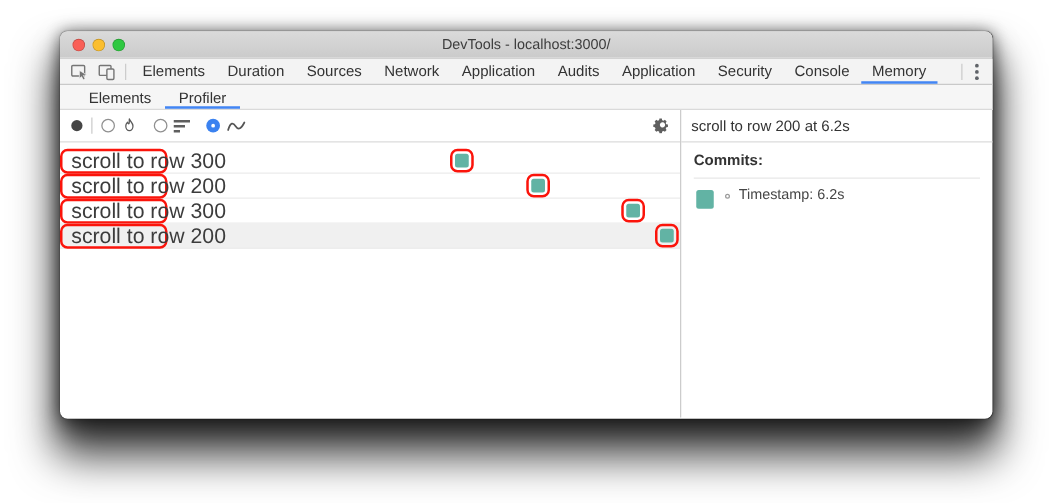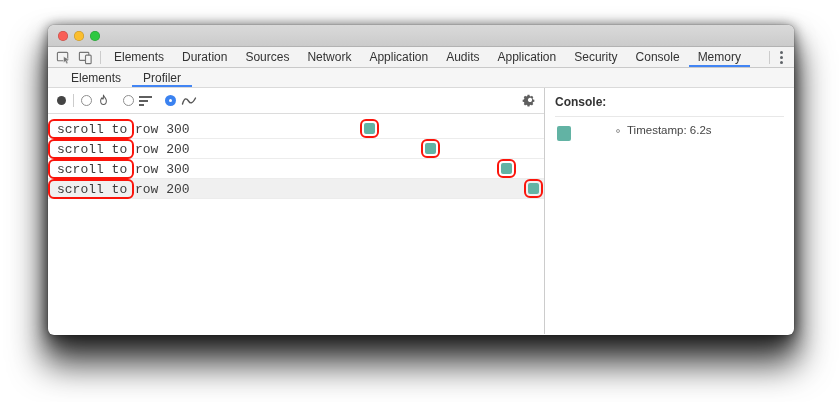--- a/index.html
+++ b/index.html
@@ -67,52 +67,53 @@
                   display: flex; align-items: center; padding-left: 8px;
                   font-size: 12px; color: #333; }
 
   
   .rows-area { padding-top: 5px; position: relative; }
   .row { height: 20px; position: relative; border-bottom: 1px solid #ececec; }
   .row.selected { background: #f0f0f0; }
   .label-box { position: absolute; left: 0; top: 0; width: 86px; height: 20px;
                border: 2px solid #fb140b; border-radius: 6px;
                display: flex; align-items: center; padding-left: 7px; }
-  .row-label { font-size: 13px; color: #3c3c3c; white-space: nowrap; font-family: Liberation Mono, monospace; }
+  .row-label { font-size: 17px; color: #3c3c3c; white-space: nowrap; }
   .marker-box { position: absolute; top: 0; width: 19px; height: 19px;
                 border: 2px solid #fb140b; border-radius: 6px; background: #fff;
                 display: flex; align-items: center; justify-content: center; }
   .row.selected .marker-box { background: #f0f0f0; }
   .marker { width: 11px; height: 11px; background: #62b3a4; border-radius: 2px; }
 
   
   .commits { padding: 7px 10px; font-size: 12px; color: #333; }
   .commits-title { font-weight: bold; }
   .commits-sep { border: none; border-top: 1px solid #e8e8e8; margin: 7px 0 6px 0; }
-  .commit-entry { display: flex; margin-top: 4px; gap: 36px; }
+  .commit-entry { display: flex; margin-top: 4px; }
   .swatch { width: 14px; height: 15px; background: #62b3a4; border-radius: 2px;
             margin: 3px 9px 0 2px; flex: none; }
   .prop { display: flex; align-items: center; font-size: 11.5px; color: #454545;
           line-height: 15px; }
   .bullet { width: 4px; height: 4px; border: 1px solid #9a9a9a; border-radius: 50%;
             margin-right: 7px; flex: none; }
 
   svg { display: block; }
 </style>
 </head>
 <body>
 
 <div class="window">
 
   <div class="titlebar">
     <div class="traffic">
       <span class="light red"></span>
       <span class="light yellow"></span>
       <span class="light green"></span>
     </div>
+    <span>DevTools - localhost:3000/</span>
   </div>
 
   <div class="devtools-tabbar">
     <div class="tool-icons">
       <span>
         <svg width="15" height="15" viewBox="0 0 16 16">
           <rect x="1.5" y="2.5" width="11" height="9" rx="1" fill="none" stroke="#757575" stroke-width="1.2"></rect>
           <path d="M8,6.8 L14.2,10.4 L11.4,11.1 L12.9,13.9 L11.3,14.8 L9.8,12 L8,13.9 Z" fill="#757575" stroke="#f3f3f3" stroke-width="0.6"></path>
         </svg>
       </span>
@@ -247,22 +248,23 @@
             <span class="row-label">scroll to row 200</span>
           </div>
           <div class="marker-box" style="left:476px">
             <div class="marker"></div>
           </div>
         </div>
       </div>
     </div>
 
     <div class="right-col">
+      <div class="right-header">scroll to row 200 at 6.2s</div>
       <div class="commits">
-        <div class="commits-title">Console:</div>
+        <div class="commits-title">Commits:</div>
         <hr class="commits-sep">
         <div class="commit-entry">
           <div class="swatch"></div>
           <div>
             <div class="prop">
               <span class="bullet"></span>
               <span>Timestamp: 6.2s</span>
             </div>
           </div>
         </div>

